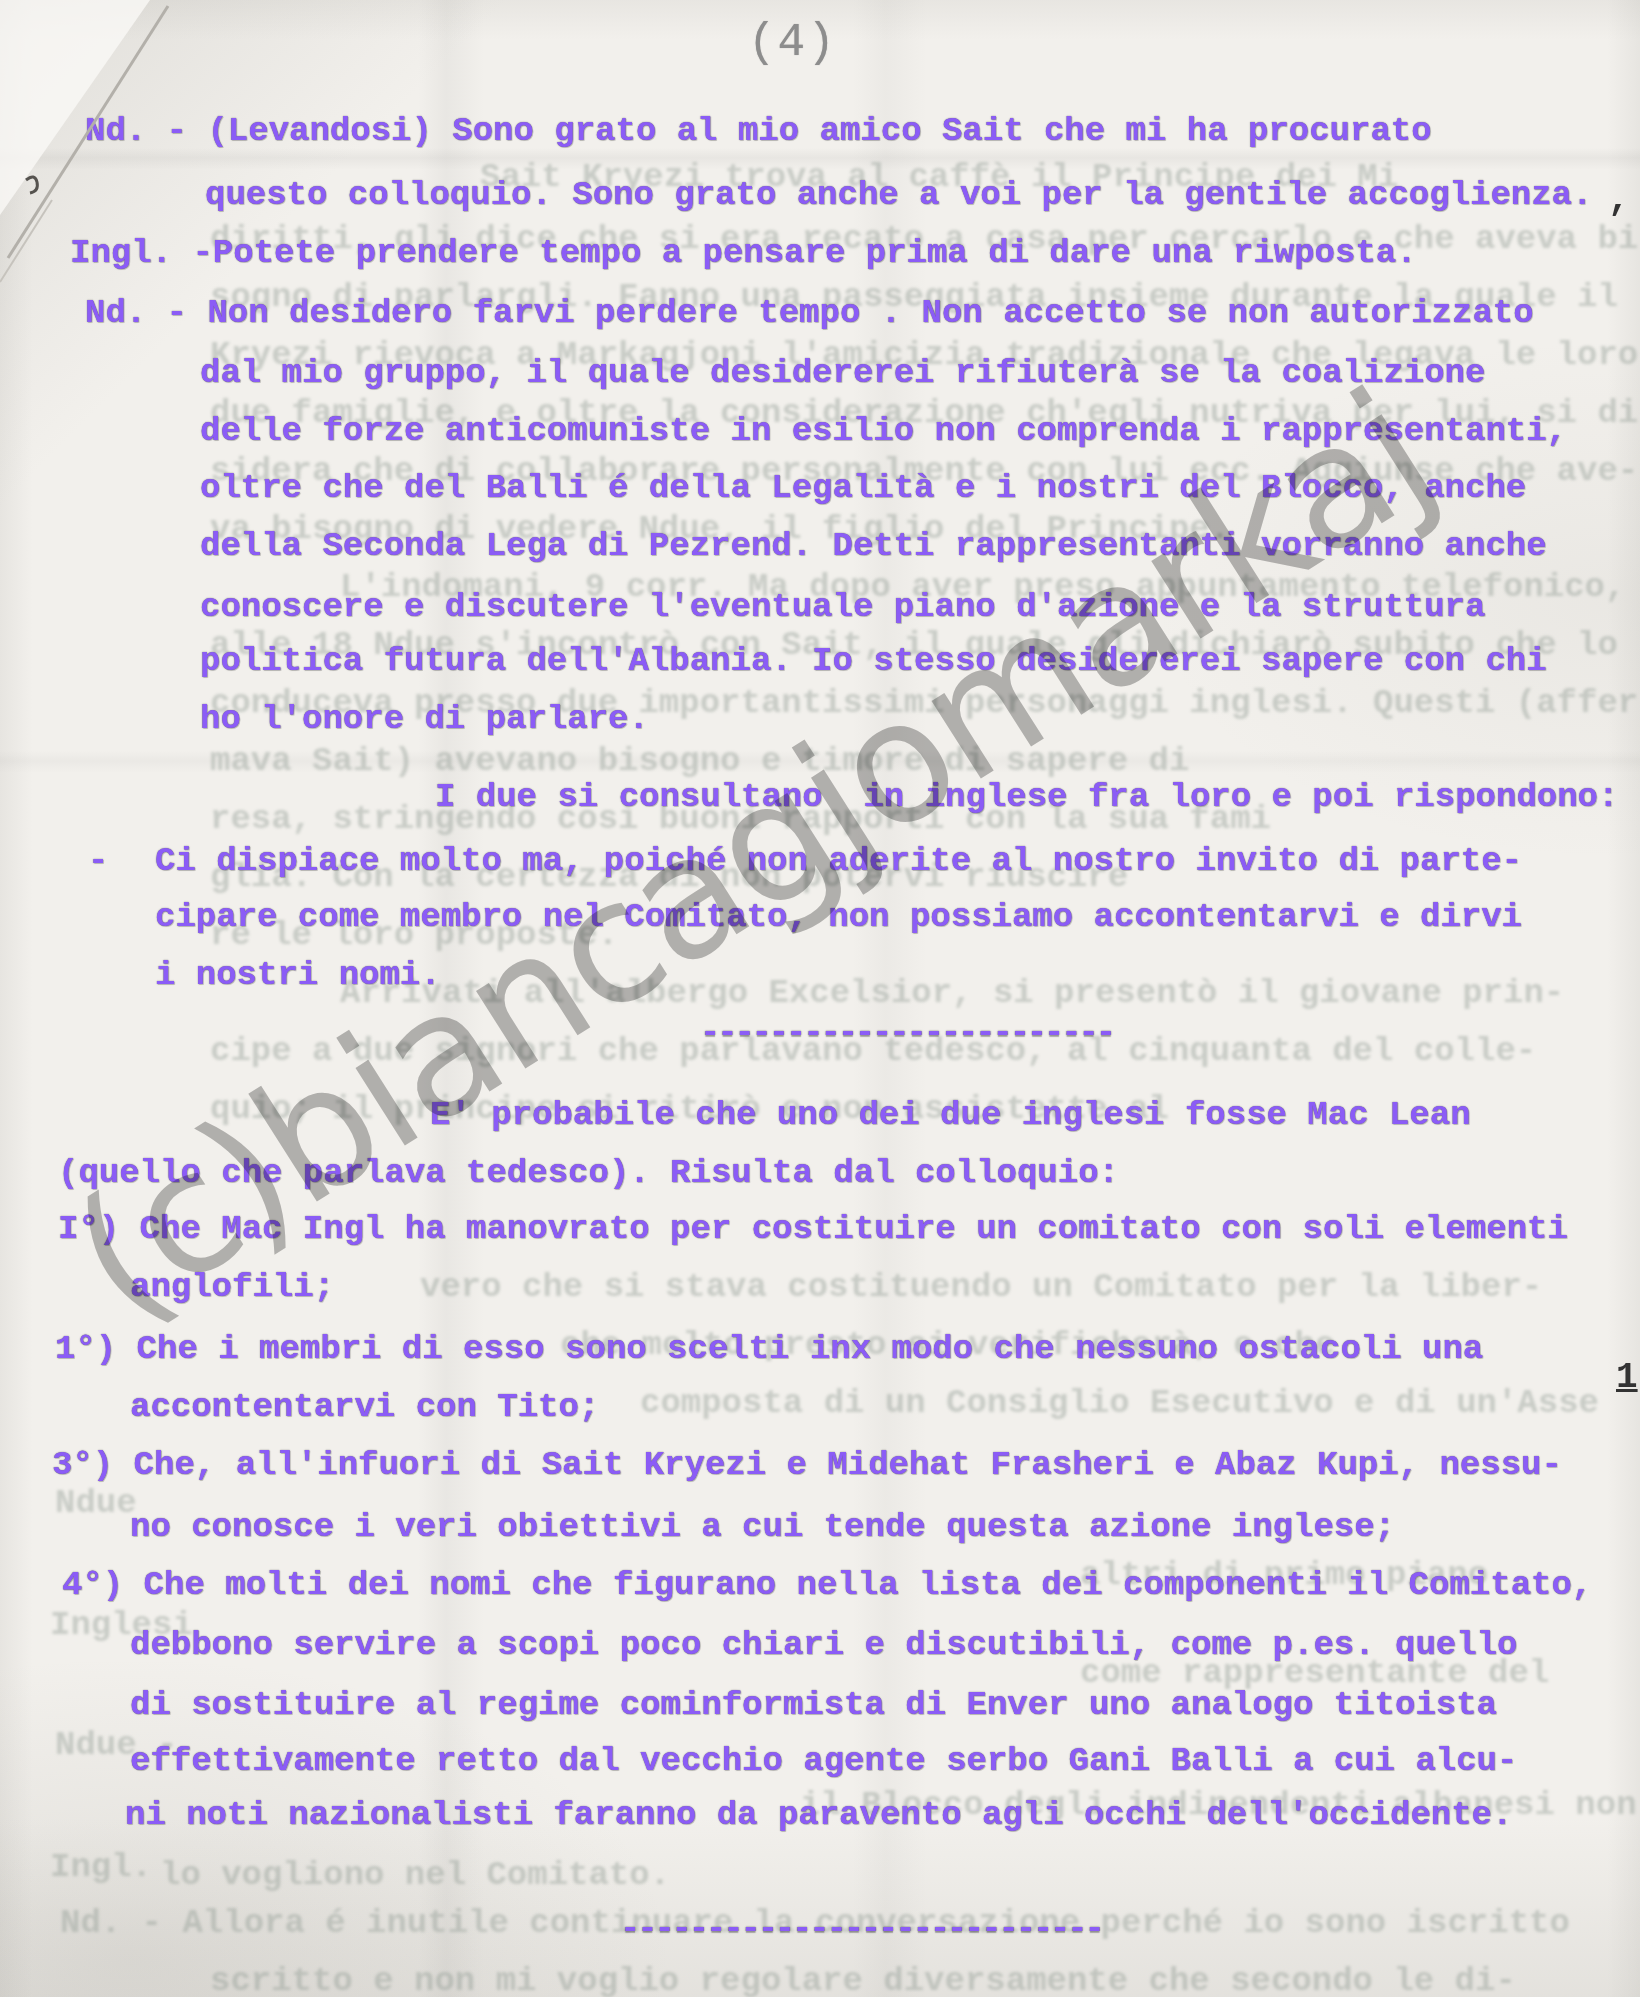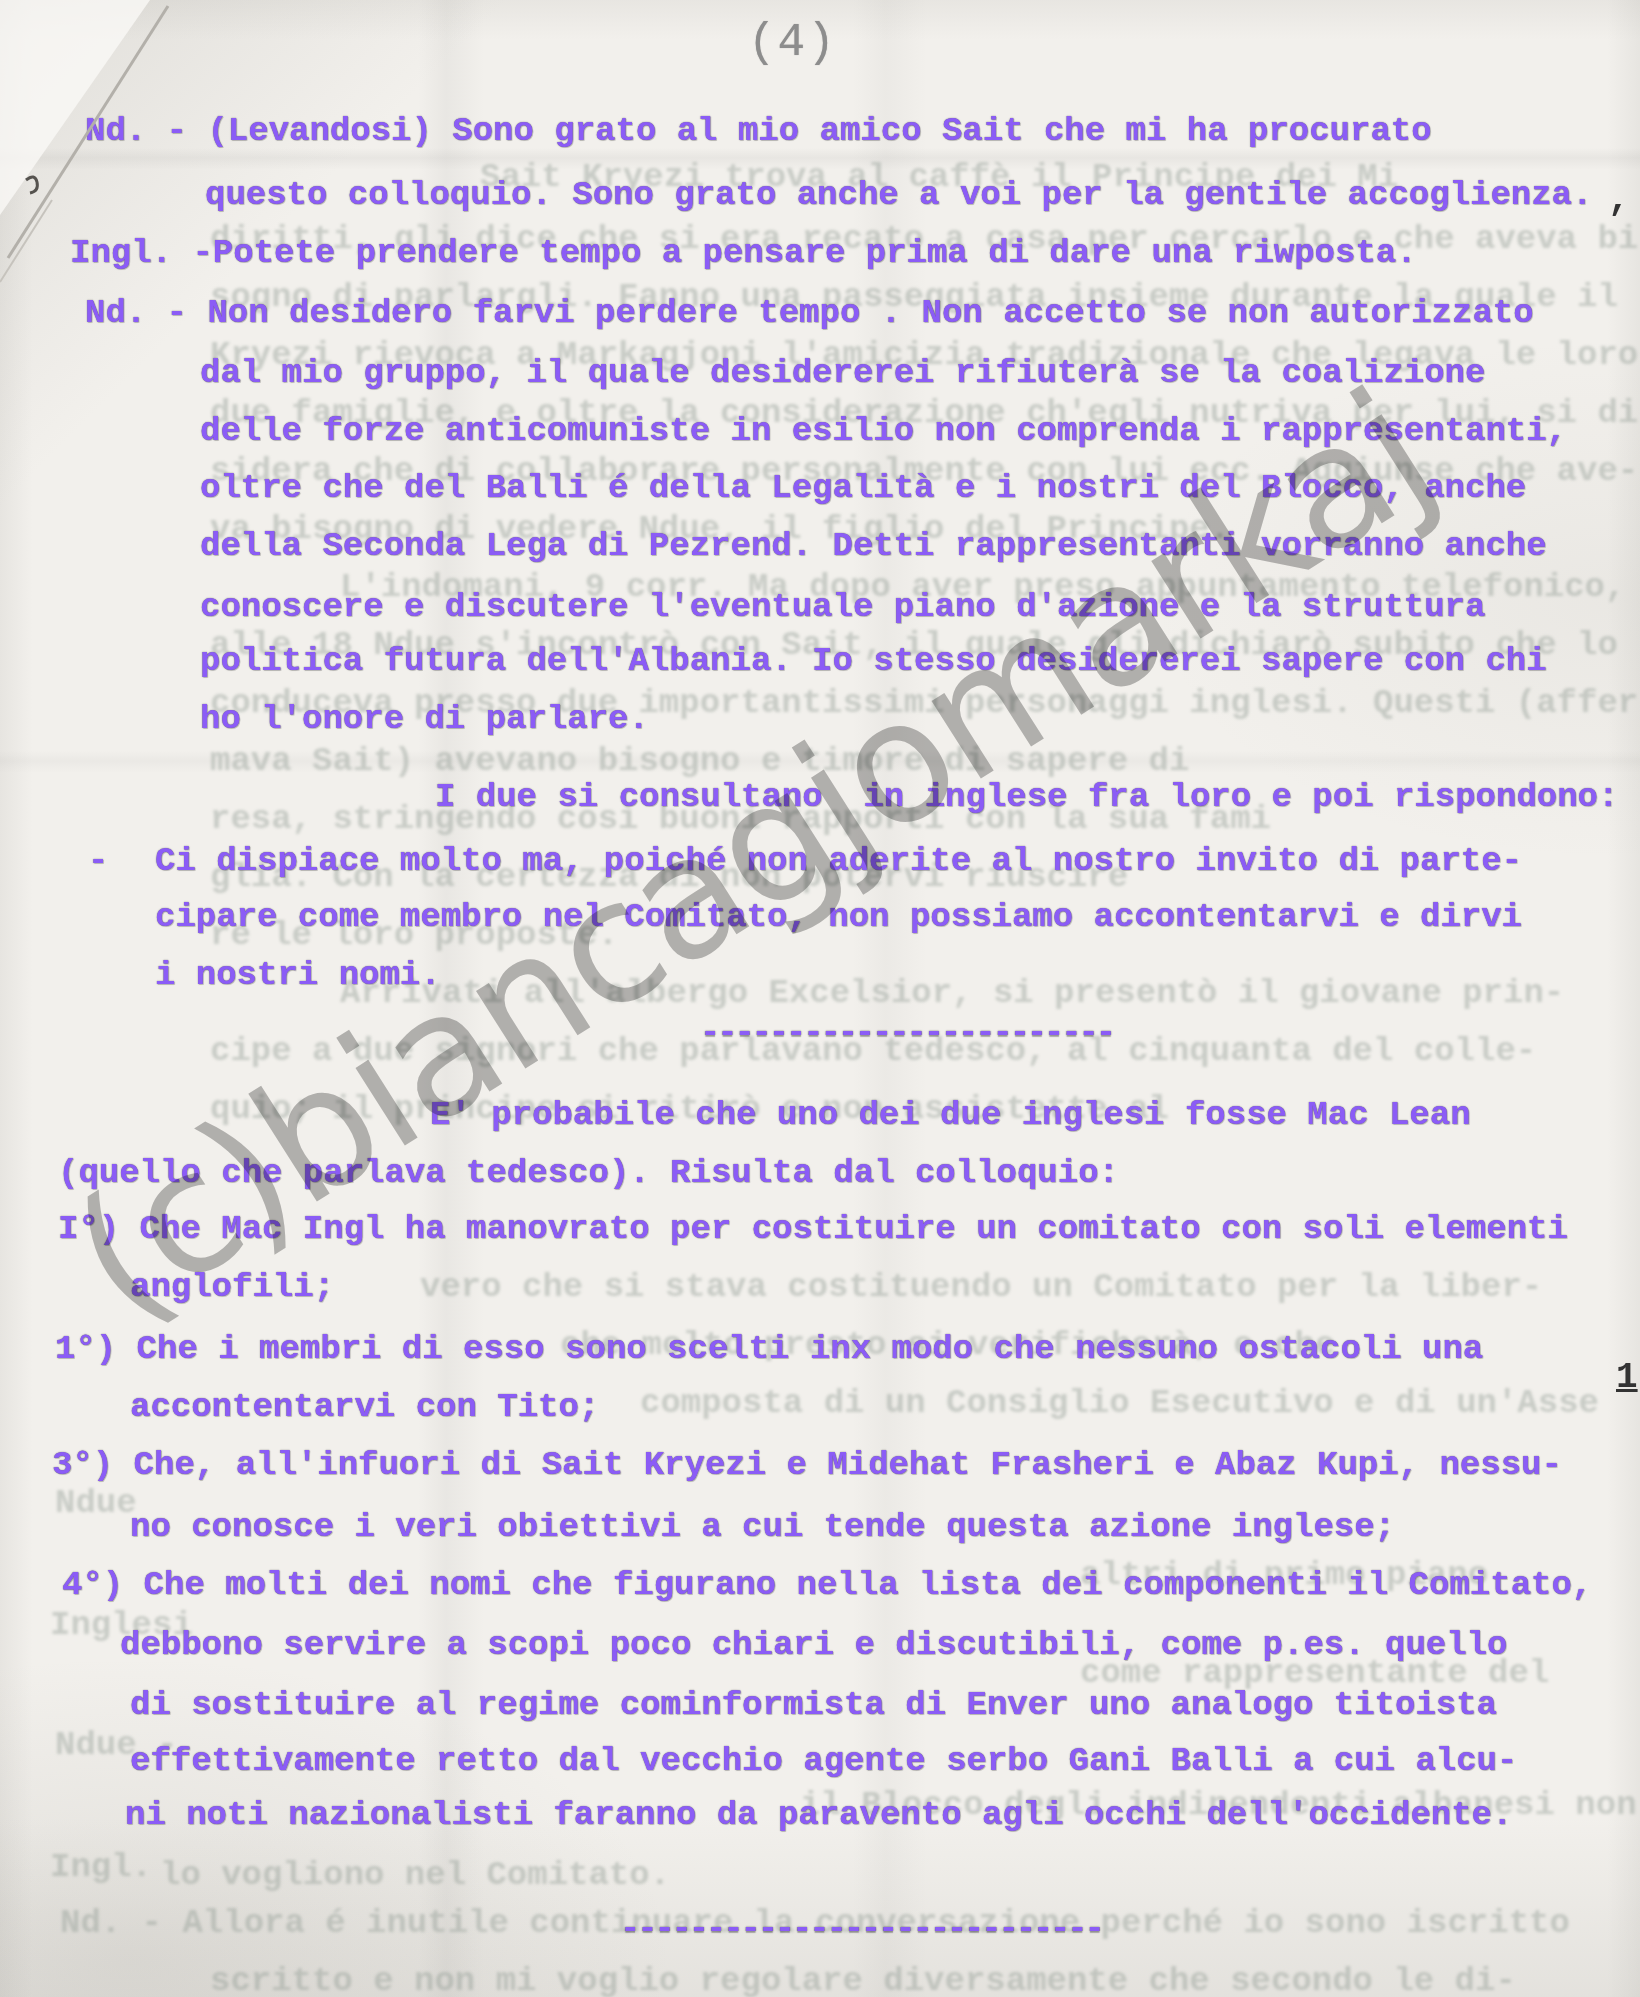--- a/index.html
+++ b/index.html
@@ -111,21 +111,21 @@
     <div class="t sep" style="left:700px;top:1014px">------------------------</div>
     <div class="t" style="left:430px;top:1096px">E' probabile che uno dei due inglesi fosse Mac Lean</div>
     <div class="t" style="left:58px;top:1154px">(quello che parlava tedesco). Risulta dal colloquio:</div>
     <div class="t" style="left:58px;top:1210px">I°) Che Mac Ingl ha manovrato per costituire un comitato con soli elementi</div>
     <div class="t" style="left:130px;top:1268px">anglofili;</div>
     <div class="t" style="left:55px;top:1330px">1°) Che i membri di esso sono scelti inx modo che nessuno ostacoli una</div>
     <div class="t" style="left:130px;top:1388px">accontentarvi con Tito;</div>
     <div class="t" style="left:52px;top:1446px">3°) Che, all'infuori di Sait Kryezi e Midehat Frasheri e Abaz Kupi, nessu-</div>
     <div class="t" style="left:130px;top:1508px">no conosce i veri obiettivi a cui tende questa azione inglese;</div>
     <div class="t" style="left:62px;top:1566px">4°) Che molti dei nomi che figurano nella lista dei componenti il Comitato,</div>
-    <div class="t" style="left:120px;top:1626px">debbono servire a scopi poco chiari e discutibili, come p.es. quello</div>
+    <div class="t" style="left:130px;top:1626px">debbono servire a scopi poco chiari e discutibili, come p.es. quello</div>
     <div class="t" style="left:130px;top:1686px">di sostituire al regime cominformista di Enver uno analogo titoista</div>
     <div class="t" style="left:130px;top:1742px">effettivamente retto dal vecchio agente serbo Gani Balli a cui alcu-</div>
     <div class="t" style="left:125px;top:1796px">ni noti nazionalisti faranno da paravento agli occhi dell'occidente.</div>
     <div class="t sep" style="left:620px;top:1910px">----------------------------</div>
 
     <span class="mark" style="left:1608px;top:182px">,</span>
     <span class="mark" style="left:1616px;top:1360px;text-decoration:underline">1</span>
   </div>
 
   <div class="watermark">(c)biancagjomarkaj</div>

